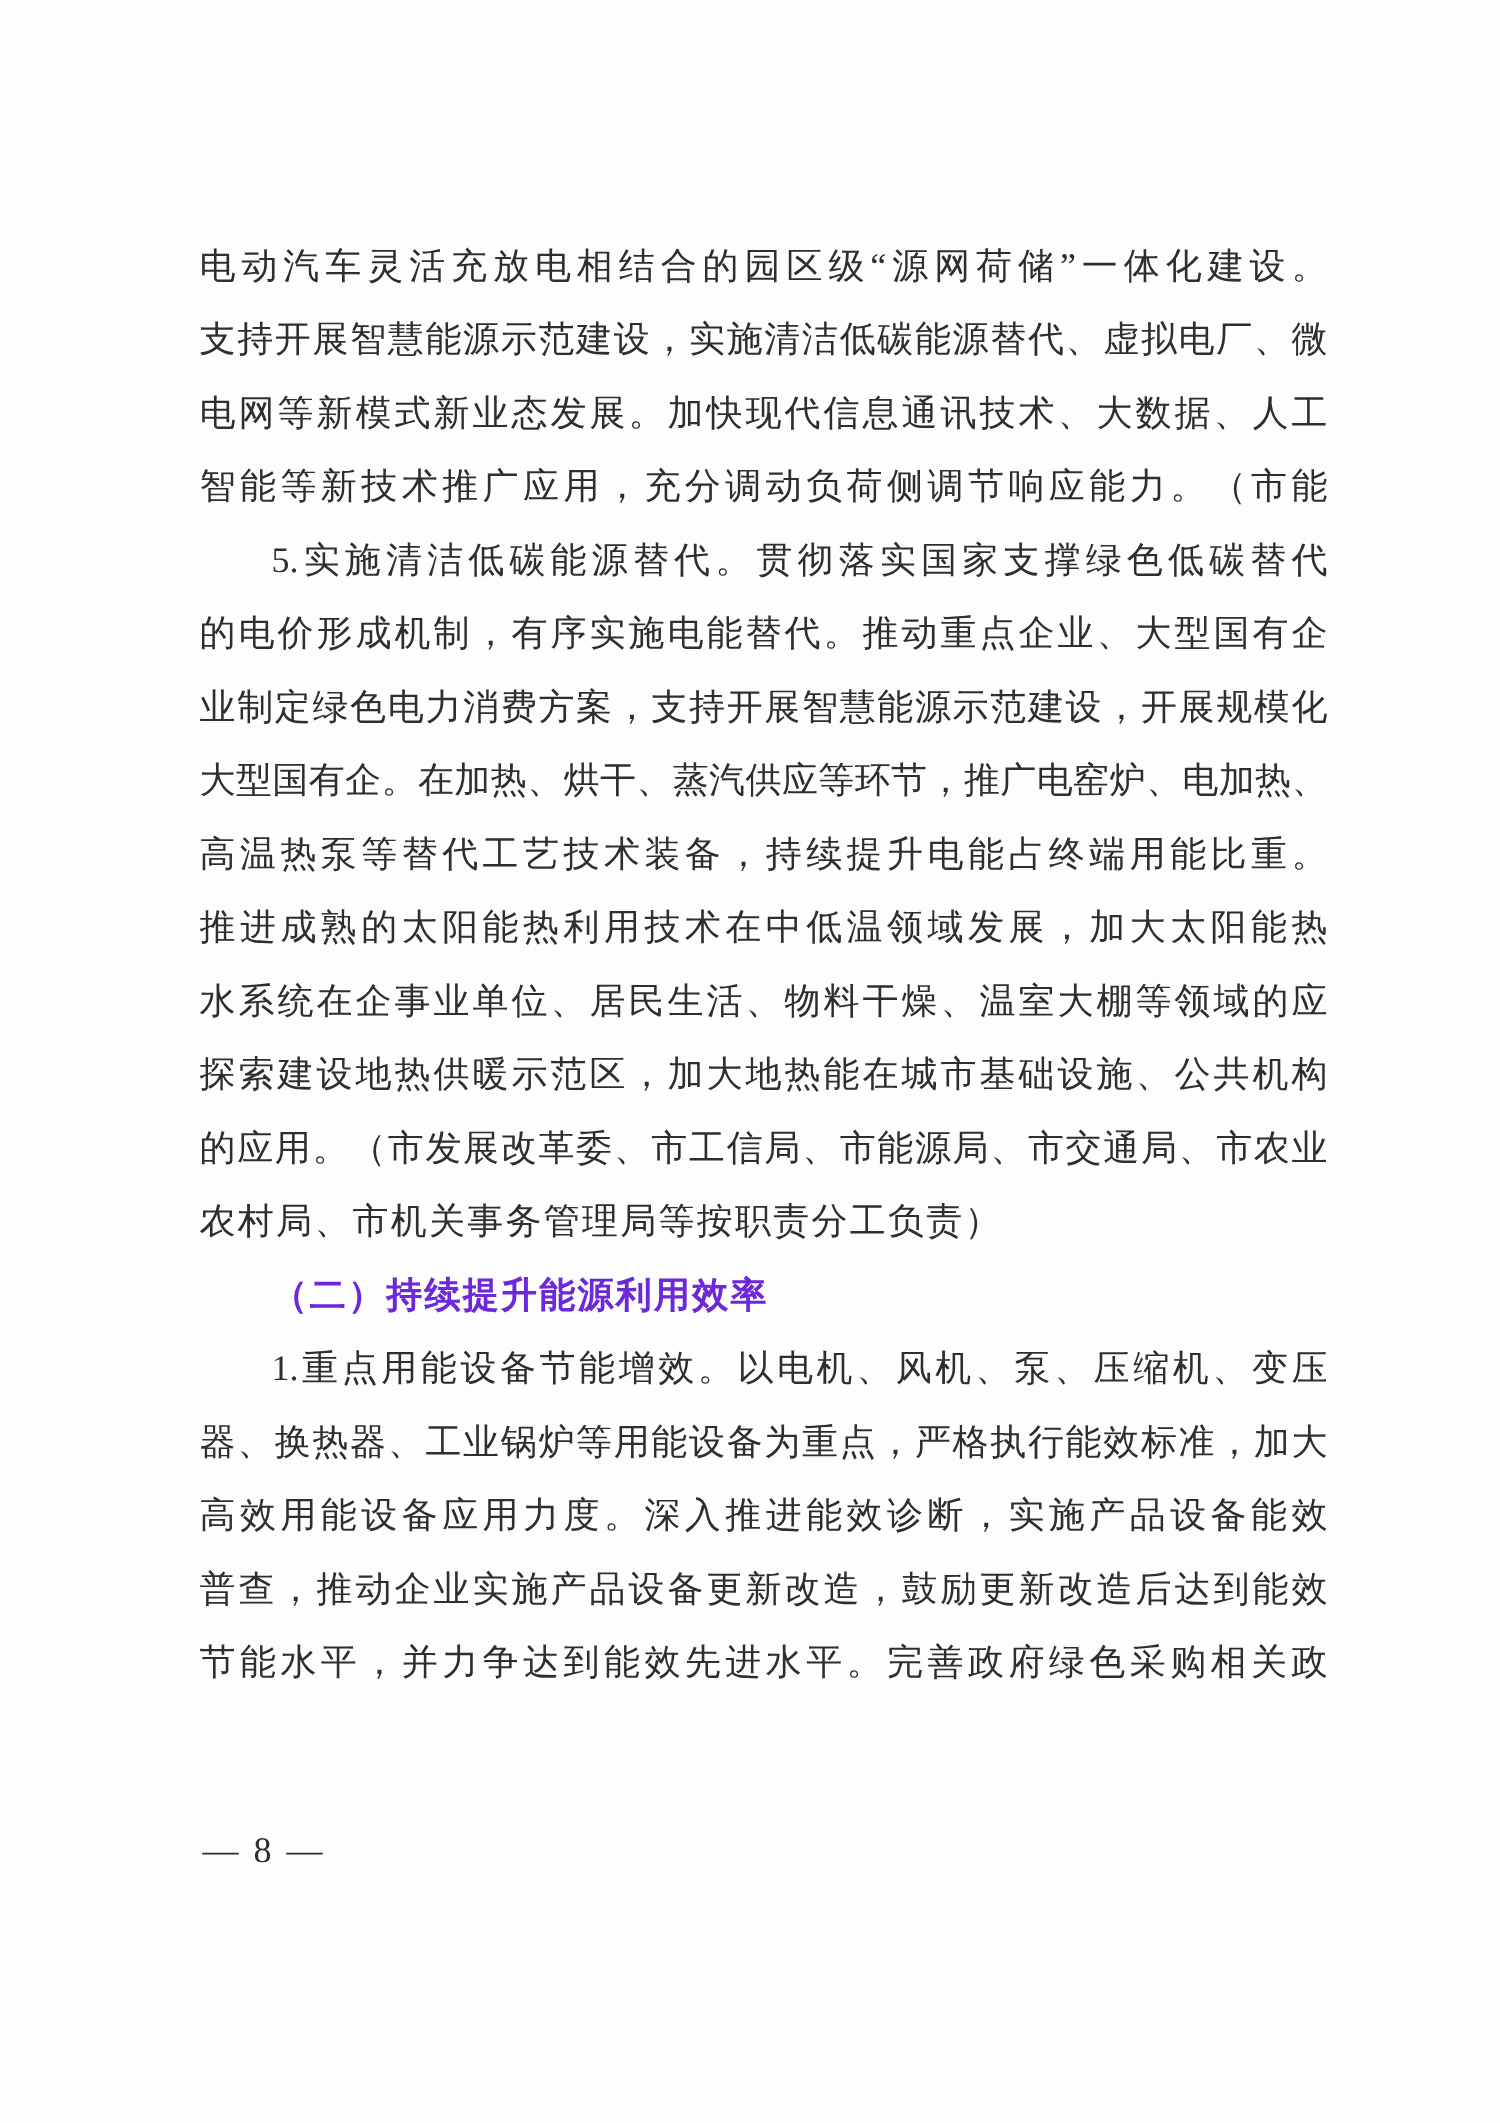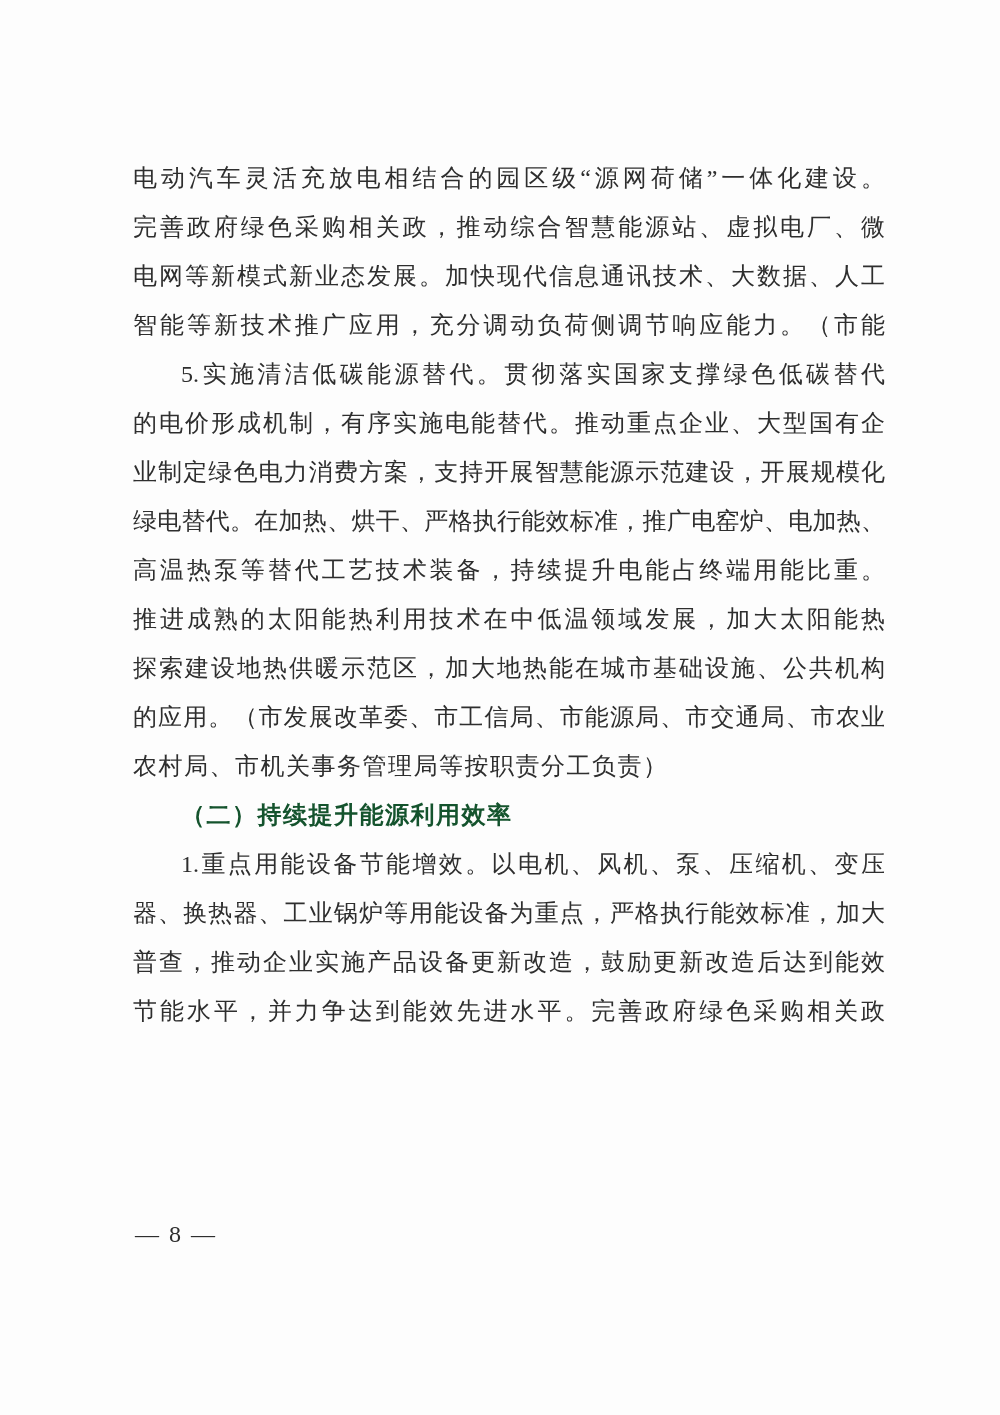--- a/index.html
+++ b/index.html
@@ -39,53 +39,55 @@
     text-align: left;
     letter-spacing: 1.5px;
   }
   
   .ind {
     text-indent: 2em;
   }
   
   .b {
     font-weight: bold;
-    color: #14532d;
+    color: #6d28d9;
   }
   .footer {
     position: absolute;
     left: 135px;
     top: 1210px;
     font-size: 24px;
     line-height: 49px;
     color: #2e2e2e;
     letter-spacing: 2px;
   }
 </style>
 </head>
 <body>
 
 <div class="page">
 
   <div class="text-block">
     <div class="line j">电动汽车灵活充放电相结合的园区级“源网荷储”一体化建设。</div>
-    <div class="line j">完善政府绿色采购相关政，推动综合智慧能源站、虚拟电厂、微</div>
+    <div class="line j">支持开展智慧能源示范建设，实施清洁低碳能源替代、虚拟电厂、微</div>
     <div class="line j">电网等新模式新业态发展。加快现代信息通讯技术、大数据、人工</div>
     <div class="line j">智能等新技术推广应用，充分调动负荷侧调节响应能力。（市能</div>
     <div class="line j ind">5.实施清洁低碳能源替代。贯彻落实国家支撑绿色低碳替代</div>
     <div class="line j">的电价形成机制，有序实施电能替代。推动重点企业、大型国有企</div>
     <div class="line j">业制定绿色电力消费方案，支持开展智慧能源示范建设，开展规模化</div>
-    <div class="line j">绿电替代。在加热、烘干、严格执行能效标准，推广电窑炉、电加热、</div>
+    <div class="line j">大型国有企。在加热、烘干、蒸汽供应等环节，推广电窑炉、电加热、</div>
     <div class="line j">高温热泵等替代工艺技术装备，持续提升电能占终端用能比重。</div>
     <div class="line j">推进成熟的太阳能热利用技术在中低温领域发展，加大太阳能热</div>
+    <div class="line j">水系统在企事业单位、居民生活、物料干燥、温室大棚等领域的应</div>
     <div class="line j">探索建设地热供暖示范区，加大地热能在城市基础设施、公共机构</div>
     <div class="line j">的应用。（市发展改革委、市工信局、市能源局、市交通局、市农业</div>
     <div class="line s">农村局、市机关事务管理局等按职责分工负责）</div>
     <div class="line s ind b">（二）持续提升能源利用效率</div>
     <div class="line j ind">1.重点用能设备节能增效。以电机、风机、泵、压缩机、变压</div>
     <div class="line j">器、换热器、工业锅炉等用能设备为重点，严格执行能效标准，加大</div>
+    <div class="line j">高效用能设备应用力度。深入推进能效诊断，实施产品设备能效</div>
     <div class="line j">普查，推动企业实施产品设备更新改造，鼓励更新改造后达到能效</div>
     <div class="line j">节能水平，并力争达到能效先进水平。完善政府绿色采购相关政</div>
   </div>
 
   <div class="footer">— 8 —</div>
 
 </div>
 
 </body></html>

